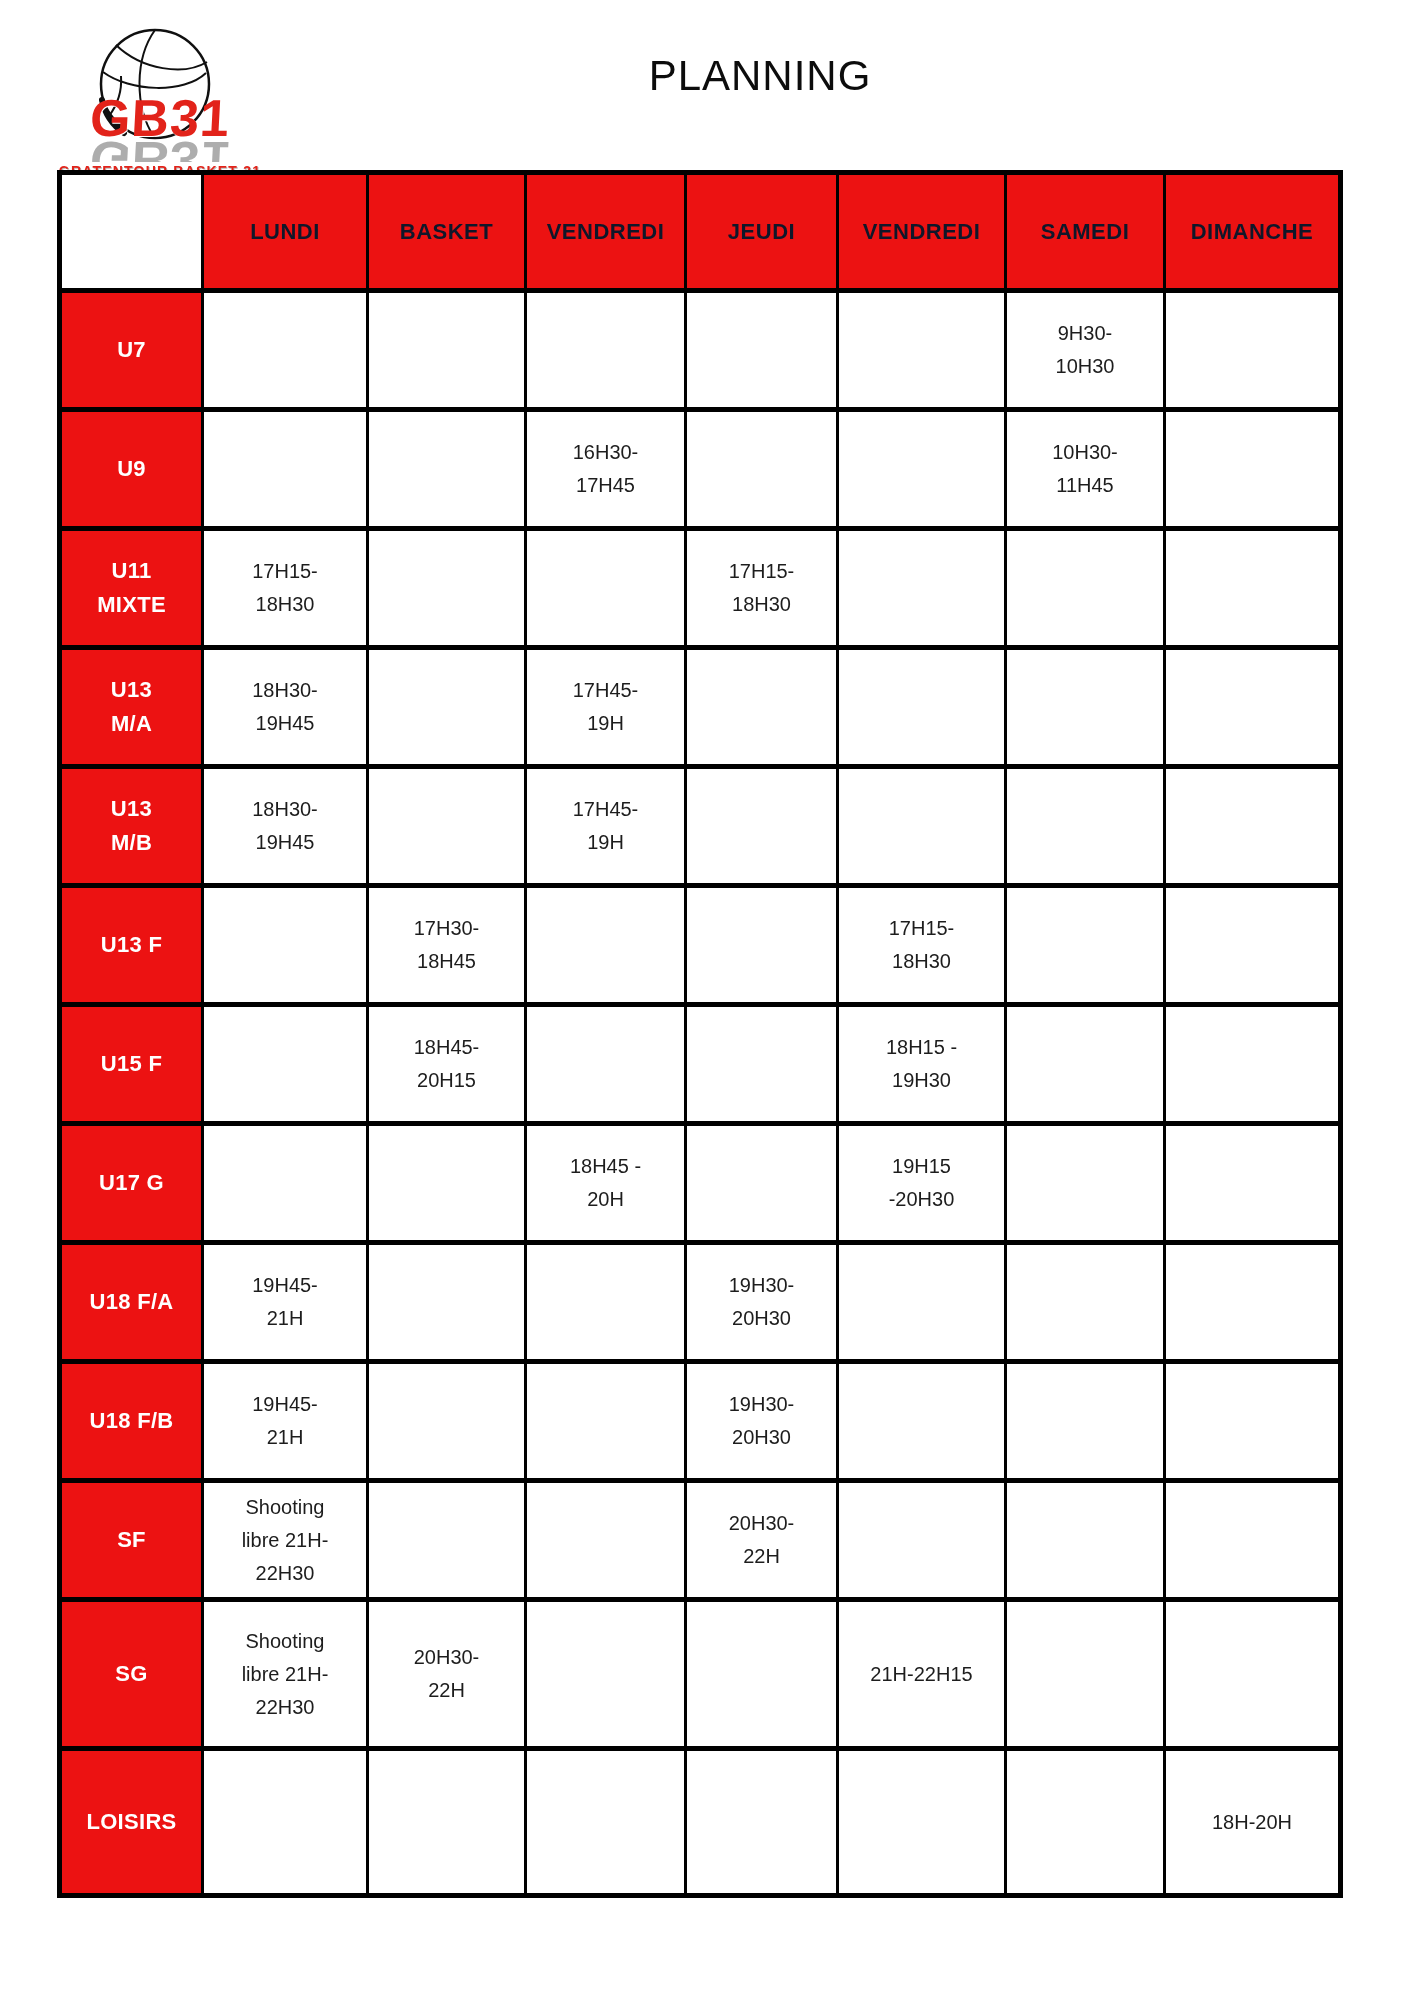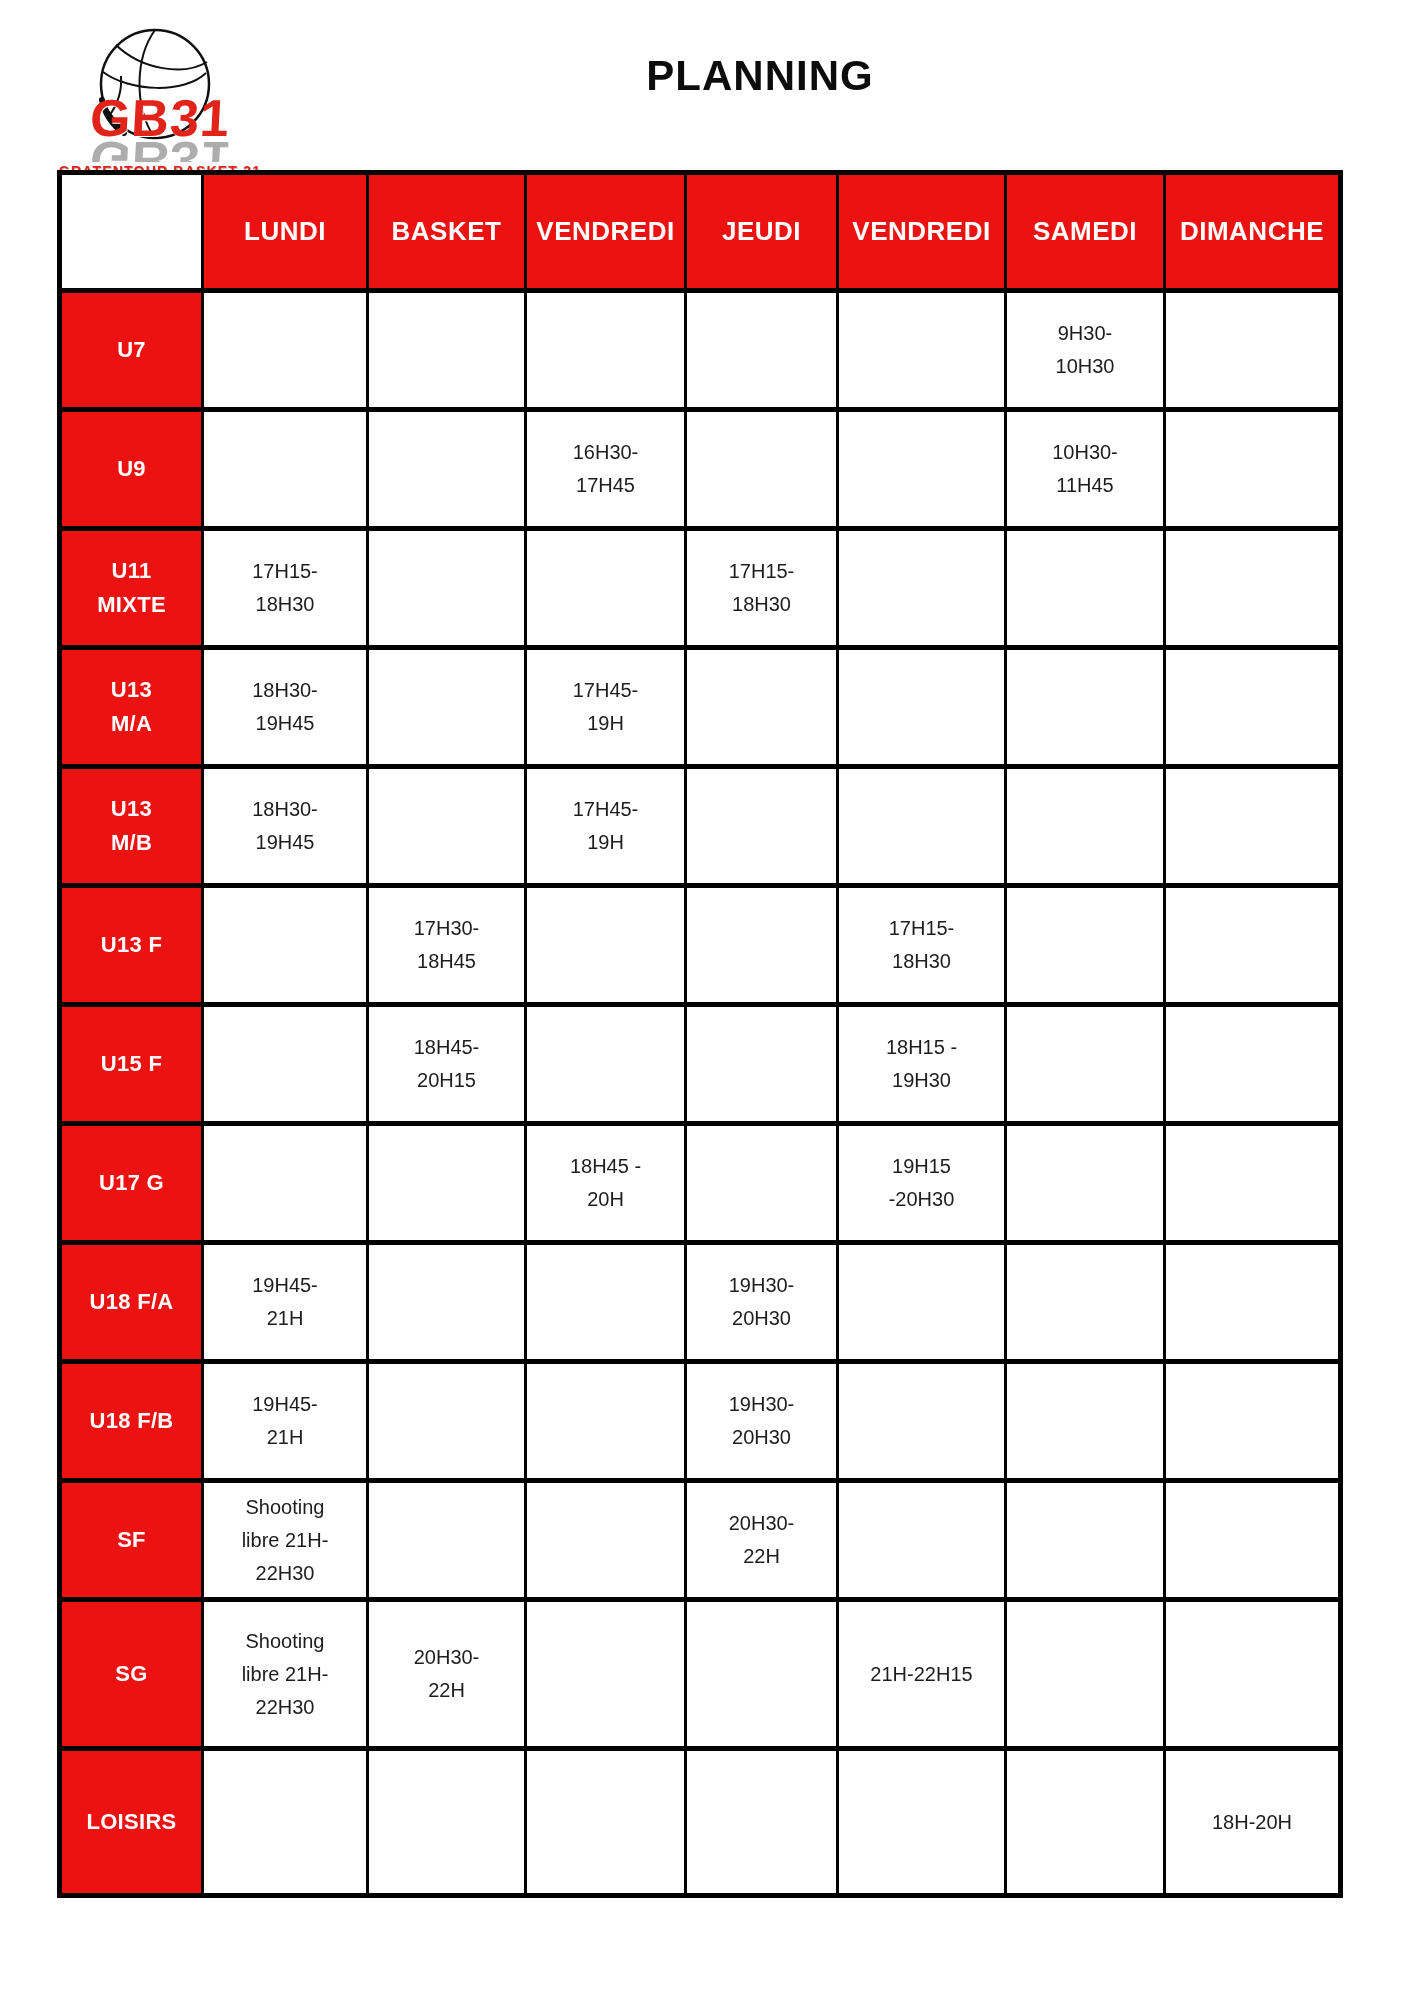--- a/index.html
+++ b/index.html
@@ -25,37 +25,37 @@
     opacity:0.95;
   }
   .logo-subtitle {
     margin-top:1px; font-size:14px; font-weight:bold; color:var(--logo-red,#e2231a);
     letter-spacing:1.2px; white-space:nowrap; text-shadow:1px 1px 0 #bdbdbd;
   }
 
   
   .title {
     position:absolute; top:52px; left:760px; transform:translateX(-50%);
-    font-size:42px; font-weight:bold; letter-spacing:1px; color:#0c0c0c;text-align:right;
+    font-size:42px; font-weight:normal; letter-spacing:1px; color:#0c0c0c;text-align:right;
   }
 
   
   table.planning {
     position:absolute; left:57px; top:170px;
     border-collapse:collapse; table-layout:fixed; background:#fff;
     border:5px solid #000;
   }
   table.planning th, table.planning td {
     border:3px solid #000; border-top-width:5px; border-bottom-width:5px;
     text-align:center; vertical-align:middle; white-space:pre-line;
     overflow:hidden; padding:2px;
   }
   thead th {
-    background:var(--accent,#ec1212); color:#ffffff;
-    font-size:26px; font-weight:bold; letter-spacing:0.5px; height:118px;
+    background:var(--accent,#ec1212); color:#0f172a;
+    font-size:22px; font-weight:bold; letter-spacing:0.5px; height:118px;
   }
   thead th.corner { background:#ffffff; }
   tbody th {
     background:var(--accent,#ec1212); color:#fff;
     font-size:22px; font-weight:bold; line-height:1.55; letter-spacing:0.3px;
   }
   tbody td { font-size:20px; color:#1d1d1d; line-height:1.65; }
   tbody tr { height:119px; }
   tbody tr:nth-child(12) { height:149px; } 
   tbody tr:nth-child(13) { height:147px; } 

